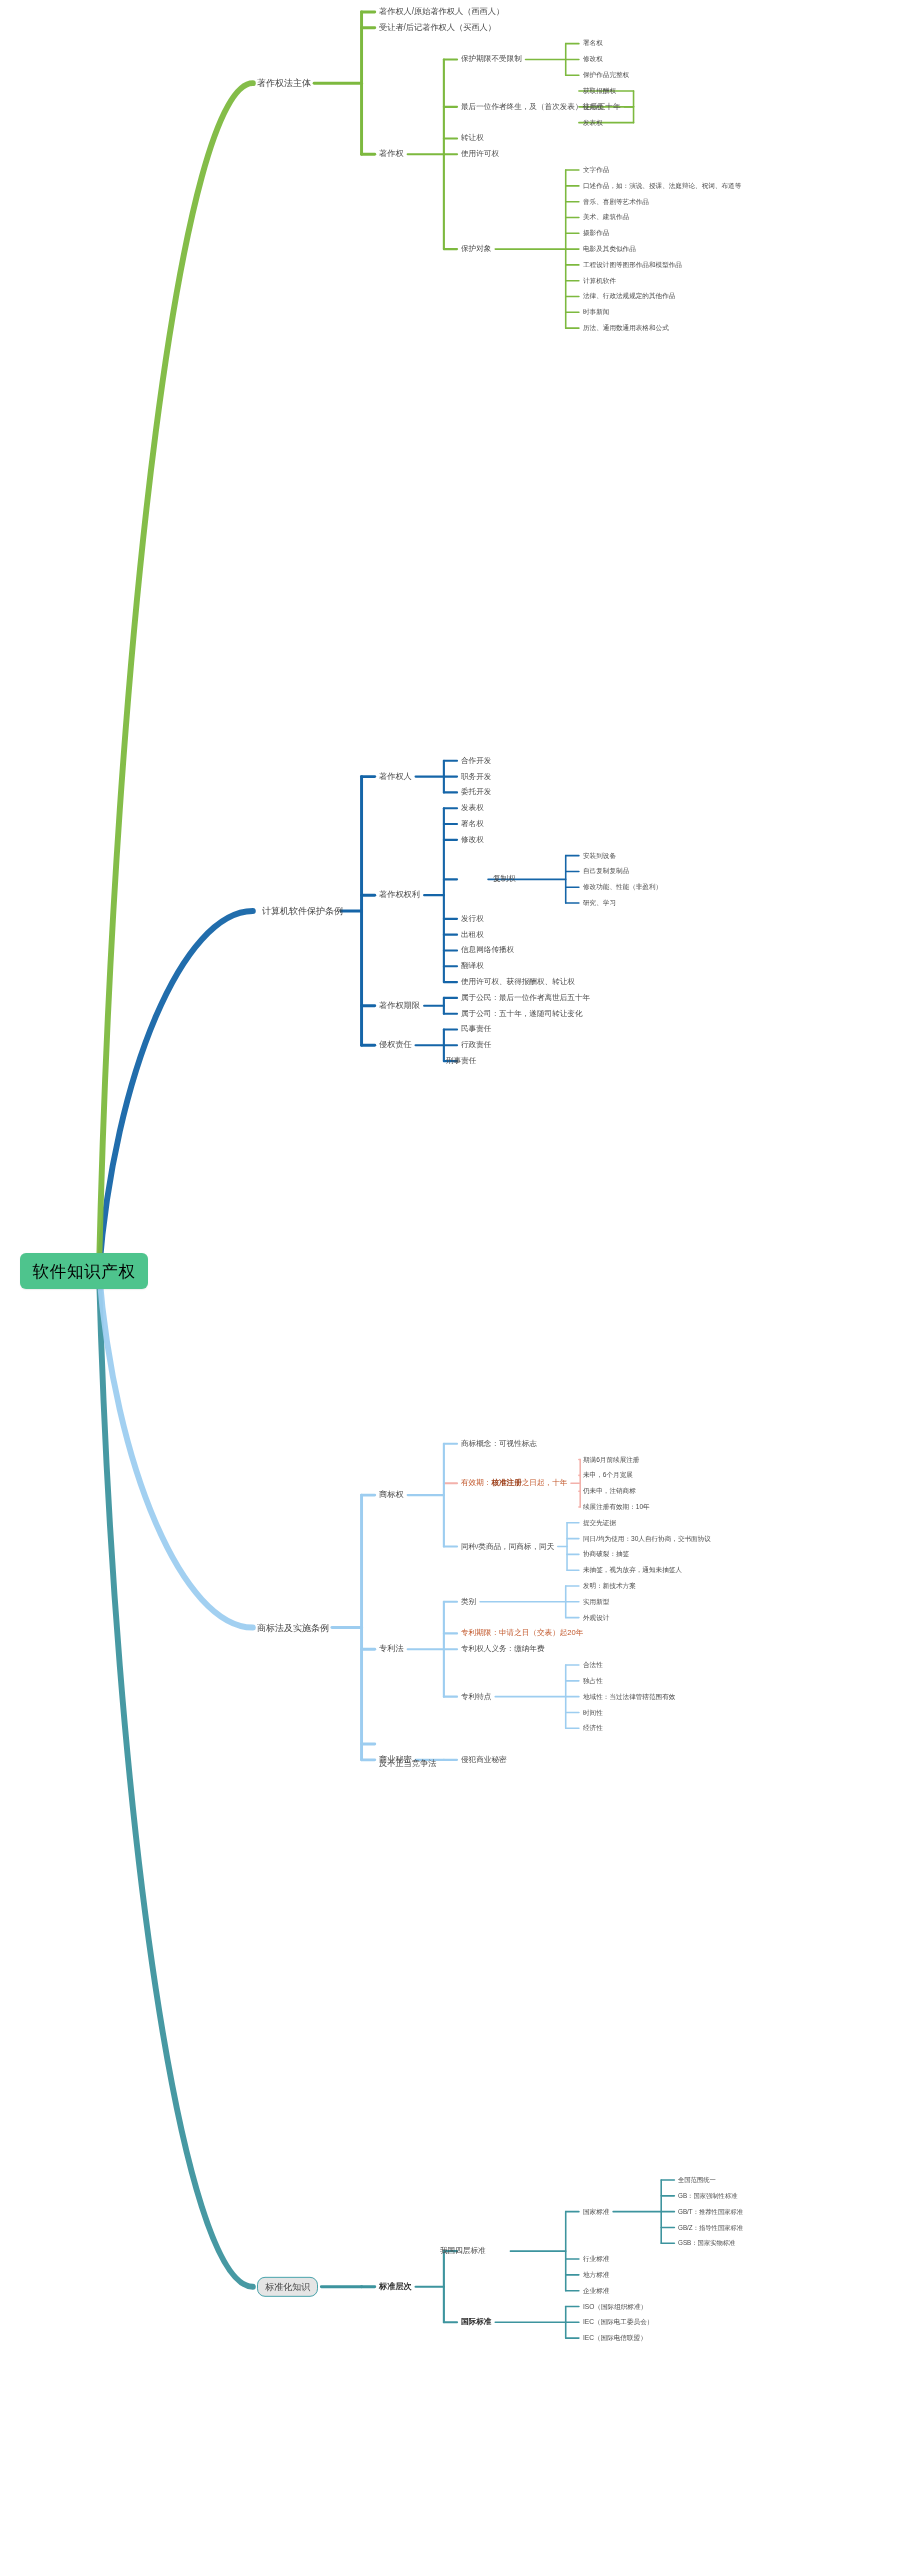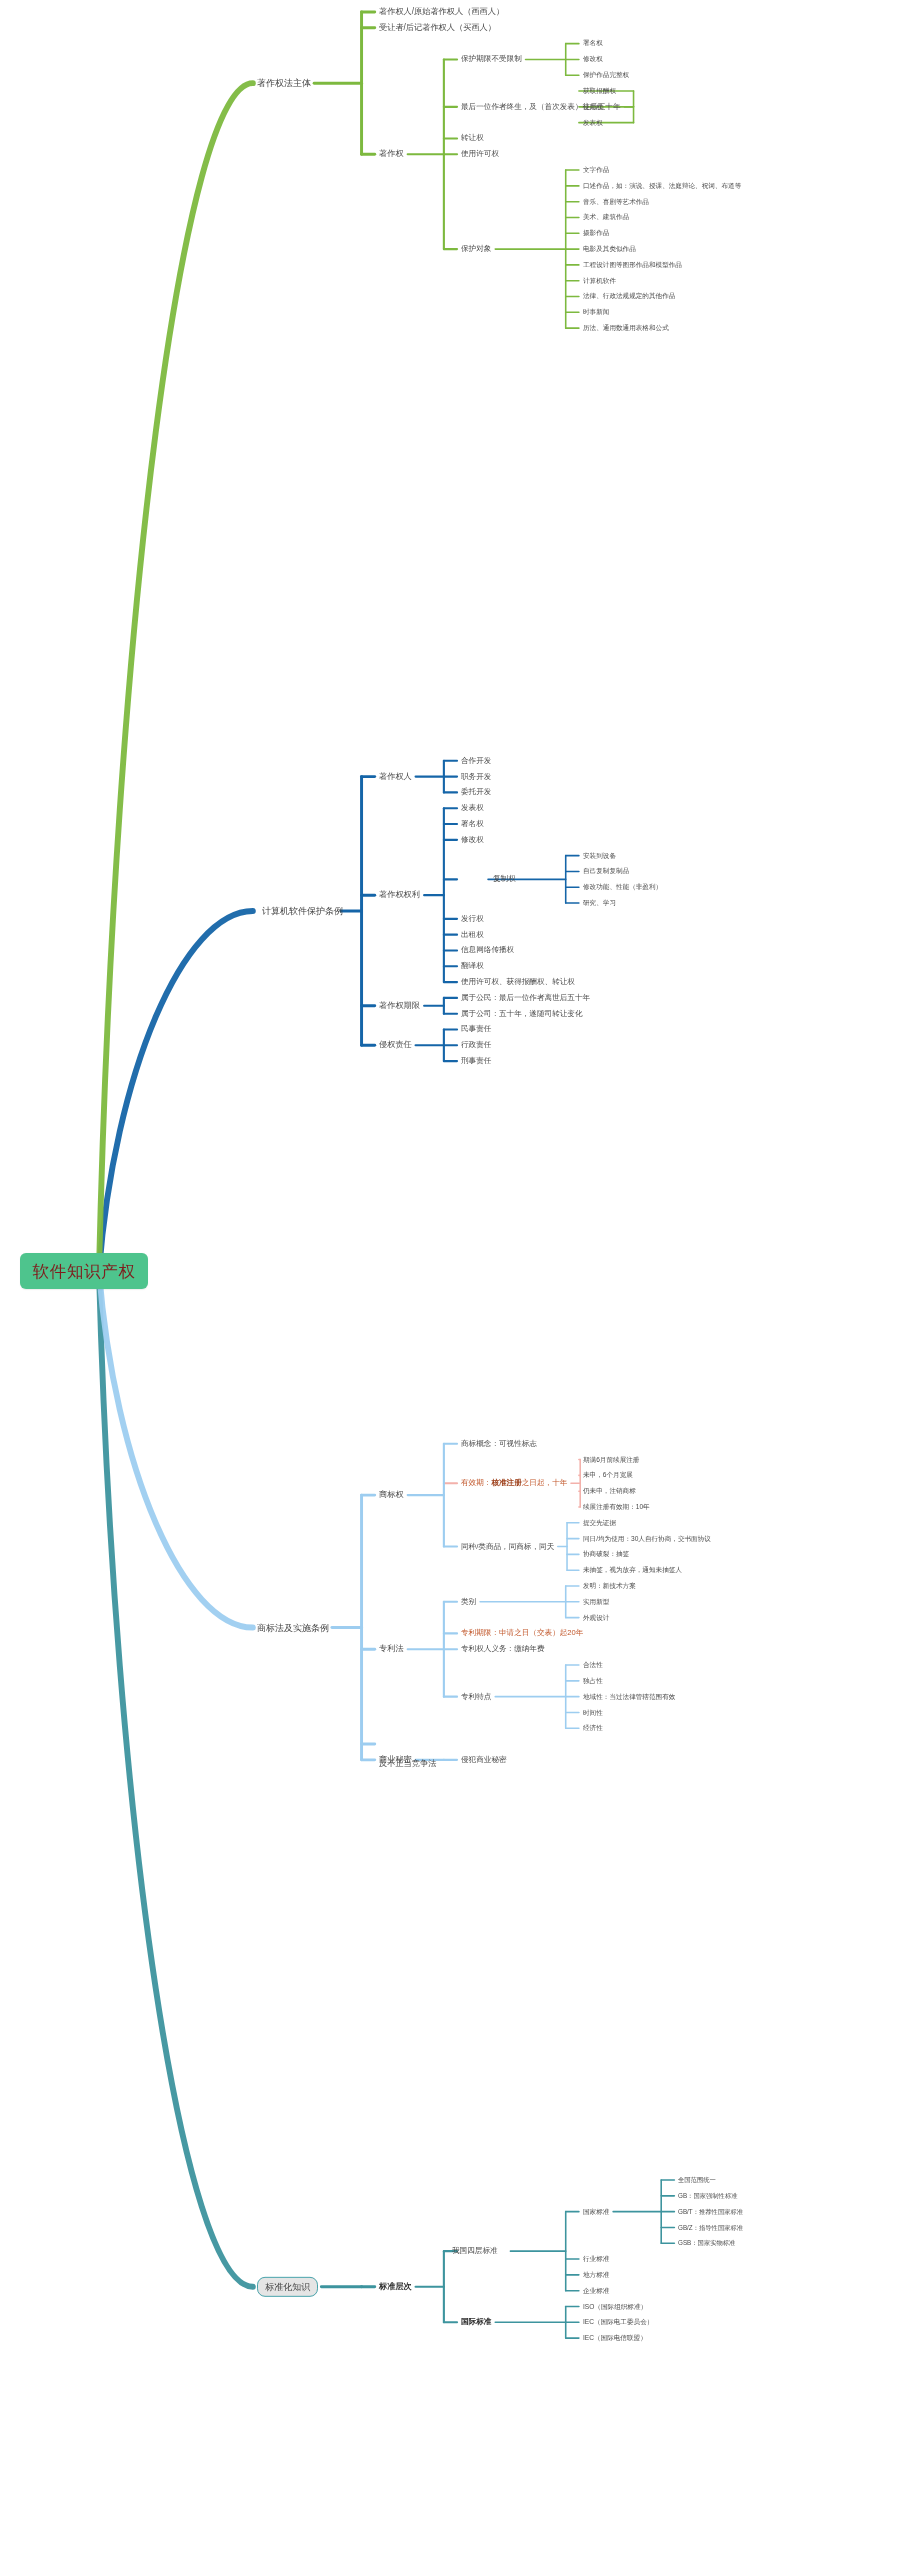--- a/index.html
+++ b/index.html
@@ -11,21 +11,21 @@
   #wires{position:absolute;left:0;top:0;width:922px;height:2576px;}
   .node{
     position:absolute;
     white-space:nowrap;
     color:#4a4a4a;
     line-height:1.15;
     transform:translateY(-50%);
   }
   .lvl0{
     background:#4ec48d;
-    color:#7f1d1d;
+    color:#000000;
     font-size:16.5px;
     padding:8.6px 12.5px;
     border-radius:6px;
     letter-spacing:0.7px;
     box-shadow:0 0.7px 1.3px rgba(0,0,0,.07);
   }
   .lvl1{font-size:9px;color:#3f3f3f;}
   .lvl1.boxed{
     border:0.7px solid #49a3ab;
     border-radius:8px;
@@ -236,21 +236,21 @@
       <div class="node lvl3" style="left: 461px; top: 935px;">出租权</div>
       <div class="node lvl3" style="left: 461px; top: 950px;">信息网络传播权</div>
       <div class="node lvl3" style="left: 461px; top: 966px;">翻译权</div>
       <div class="node lvl3" style="left: 461px; top: 982px;">使用许可权、获得报酬权、转让权</div>
       <div class="node lvl2" style="left: 379px; top: 1006px;">著作权期限</div>
       <div class="node lvl3" style="left: 461px; top: 998px;">属于公民：最后一位作者离世后五十年</div>
       <div class="node lvl3" style="left: 461px; top: 1014px;">属于公司：五十年，遂随司转让变化</div>
       <div class="node lvl2" style="left: 379px; top: 1045px;">侵权责任</div>
       <div class="node lvl3" style="left: 461px; top: 1029px;">民事责任</div>
       <div class="node lvl3" style="left: 461px; top: 1045px;">行政责任</div>
-      <div class="node lvl3" style="left: 461px; top: 1061px;">刑事责任</div>
+      <div class="node lvl3" style="left: 446px; top: 1061px;">刑事责任</div>
       <div class="node lvl1" style="left: 257px; top: 1628px;">商标法及实施条例</div>
       <div class="node lvl2" style="left: 379px; top: 1495px;">商标权</div>
       <div class="node lvl3" style="left: 461px; top: 1444px;">商标概念：可视性标志</div>
       <div class="node lvl3 accent-red" style="left: 461px; top: 1483px;">有效期：<b>核准注册</b>之日起，十年</div>
       <div class="node lvl4 tiny" style="left: 583px; top: 1460px;">期满6月前续展注册</div>
       <div class="node lvl4 tiny" style="left: 583px; top: 1475px;">未申，6个月宽展</div>
       <div class="node lvl4 tiny" style="left: 583px; top: 1491px;">仍未申，注销商标</div>
       <div class="node lvl4 tiny" style="left: 583px; top: 1507px;">续展注册有效期：10年</div>
       <div class="node lvl3" style="left: 461px; top: 1547px;">同种/类商品，同商标，同天</div>
       <div class="node lvl4 tiny" style="left: 583px; top: 1523px;">提交先证据</div>
@@ -268,21 +268,21 @@
       <div class="node lvl4 tiny" style="left: 583px; top: 1665px;">合法性</div>
       <div class="node lvl4 tiny" style="left: 583px; top: 1681px;">独占性</div>
       <div class="node lvl4 tiny" style="left: 583px; top: 1697px;">地域性：当过法律管辖范围有效</div>
       <div class="node lvl4 tiny" style="left: 583px; top: 1713px;">时间性</div>
       <div class="node lvl4 tiny" style="left: 583px; top: 1728px;">经济性</div>
       <div class="node lvl2" style="left: 379px; top: 1744px; margin-top: 20px;">反不正当竞争法</div>
       <div class="node lvl2" style="left: 379px; top: 1760px;">商业秘密</div>
       <div class="node lvl3" style="left: 461px; top: 1760px;">侵犯商业秘密</div>
       <div class="node lvl1 boxed" style="left: 257px; top: 2287px;">标准化知识</div>
       <div class="node lvl2 bold" style="left: 379px; top: 2287px;">标准层次</div>
-      <div class="node lvl3" style="left: 452px; top: 2251px; text-align: right;">我国四层标准</div>
+      <div class="node lvl3" style="left: 440px; top: 2251px; text-align: right;">我国四层标准</div>
       <div class="node lvl4 tiny" style="left: 583px; top: 2212px;">国家标准</div>
       <div class="node lvl4 tiny xtiny" style="left: 678px; top: 2180px;">全国范围统一</div>
       <div class="node lvl4 tiny xtiny" style="left: 678px; top: 2196px;">GB：国家强制性标准</div>
       <div class="node lvl4 tiny xtiny" style="left: 678px; top: 2212px;">GB/T：推荐性国家标准</div>
       <div class="node lvl4 tiny xtiny" style="left: 678px; top: 2228px;">GB/Z：指导性国家标准</div>
       <div class="node lvl4 tiny xtiny" style="left: 678px; top: 2243px;">GSB：国家实物标准</div>
       <div class="node lvl4 tiny" style="left: 583px; top: 2259px;">行业标准</div>
       <div class="node lvl4 tiny" style="left: 583px; top: 2275px;">地方标准</div>
       <div class="node lvl4 tiny" style="left: 583px; top: 2291px;">企业标准</div>
       <div class="node lvl3 bold" style="left: 461px; top: 2322px;">国际标准</div>

